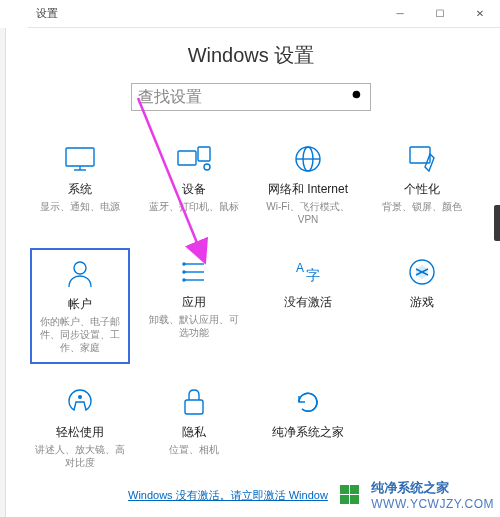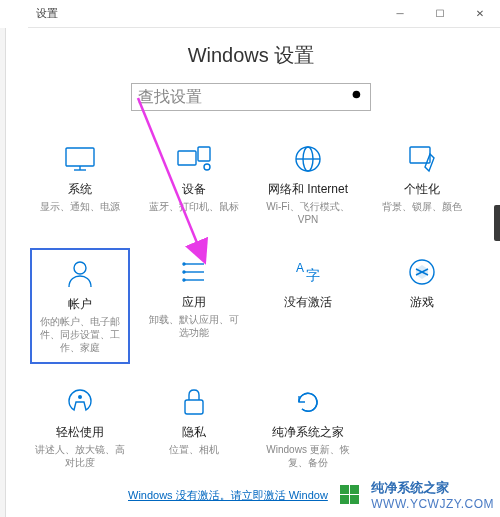--- a/index.html
+++ b/index.html
@@ -321,21 +321,20 @@
       <div class="tile">
         <div class="tile-icon">
           <svg width="30" height="30" viewBox="0 0 30 30">
               <path d="M6 15 A9 9 0 1 1 9 22"></path>
               <polyline points="6,9 6,15 12,15"></polyline>
               <polyline points="24,21 24,15 18,15" opacity="0"></polyline>
               <path d="M24 15 A9 9 0 1 1 21 8" transform="rotate(180 15 15)"></path>
             </svg>
         </div>
         <div class="tile-name">纯净系统之家</div>
-        <div class="tile-desc">Windows 更新、恢复、备份</div>
       </div>
 
     </div>
   </div>
 
   <svg class="arrow" width="120" height="200">
     <defs>
       <marker id="ah" markerWidth="10" markerHeight="10" refX="8" refY="5" orient="auto">
         <path d="M0,0 L10,5 L0,10 Z" fill="#e83ae8"></path>
       </marker>

